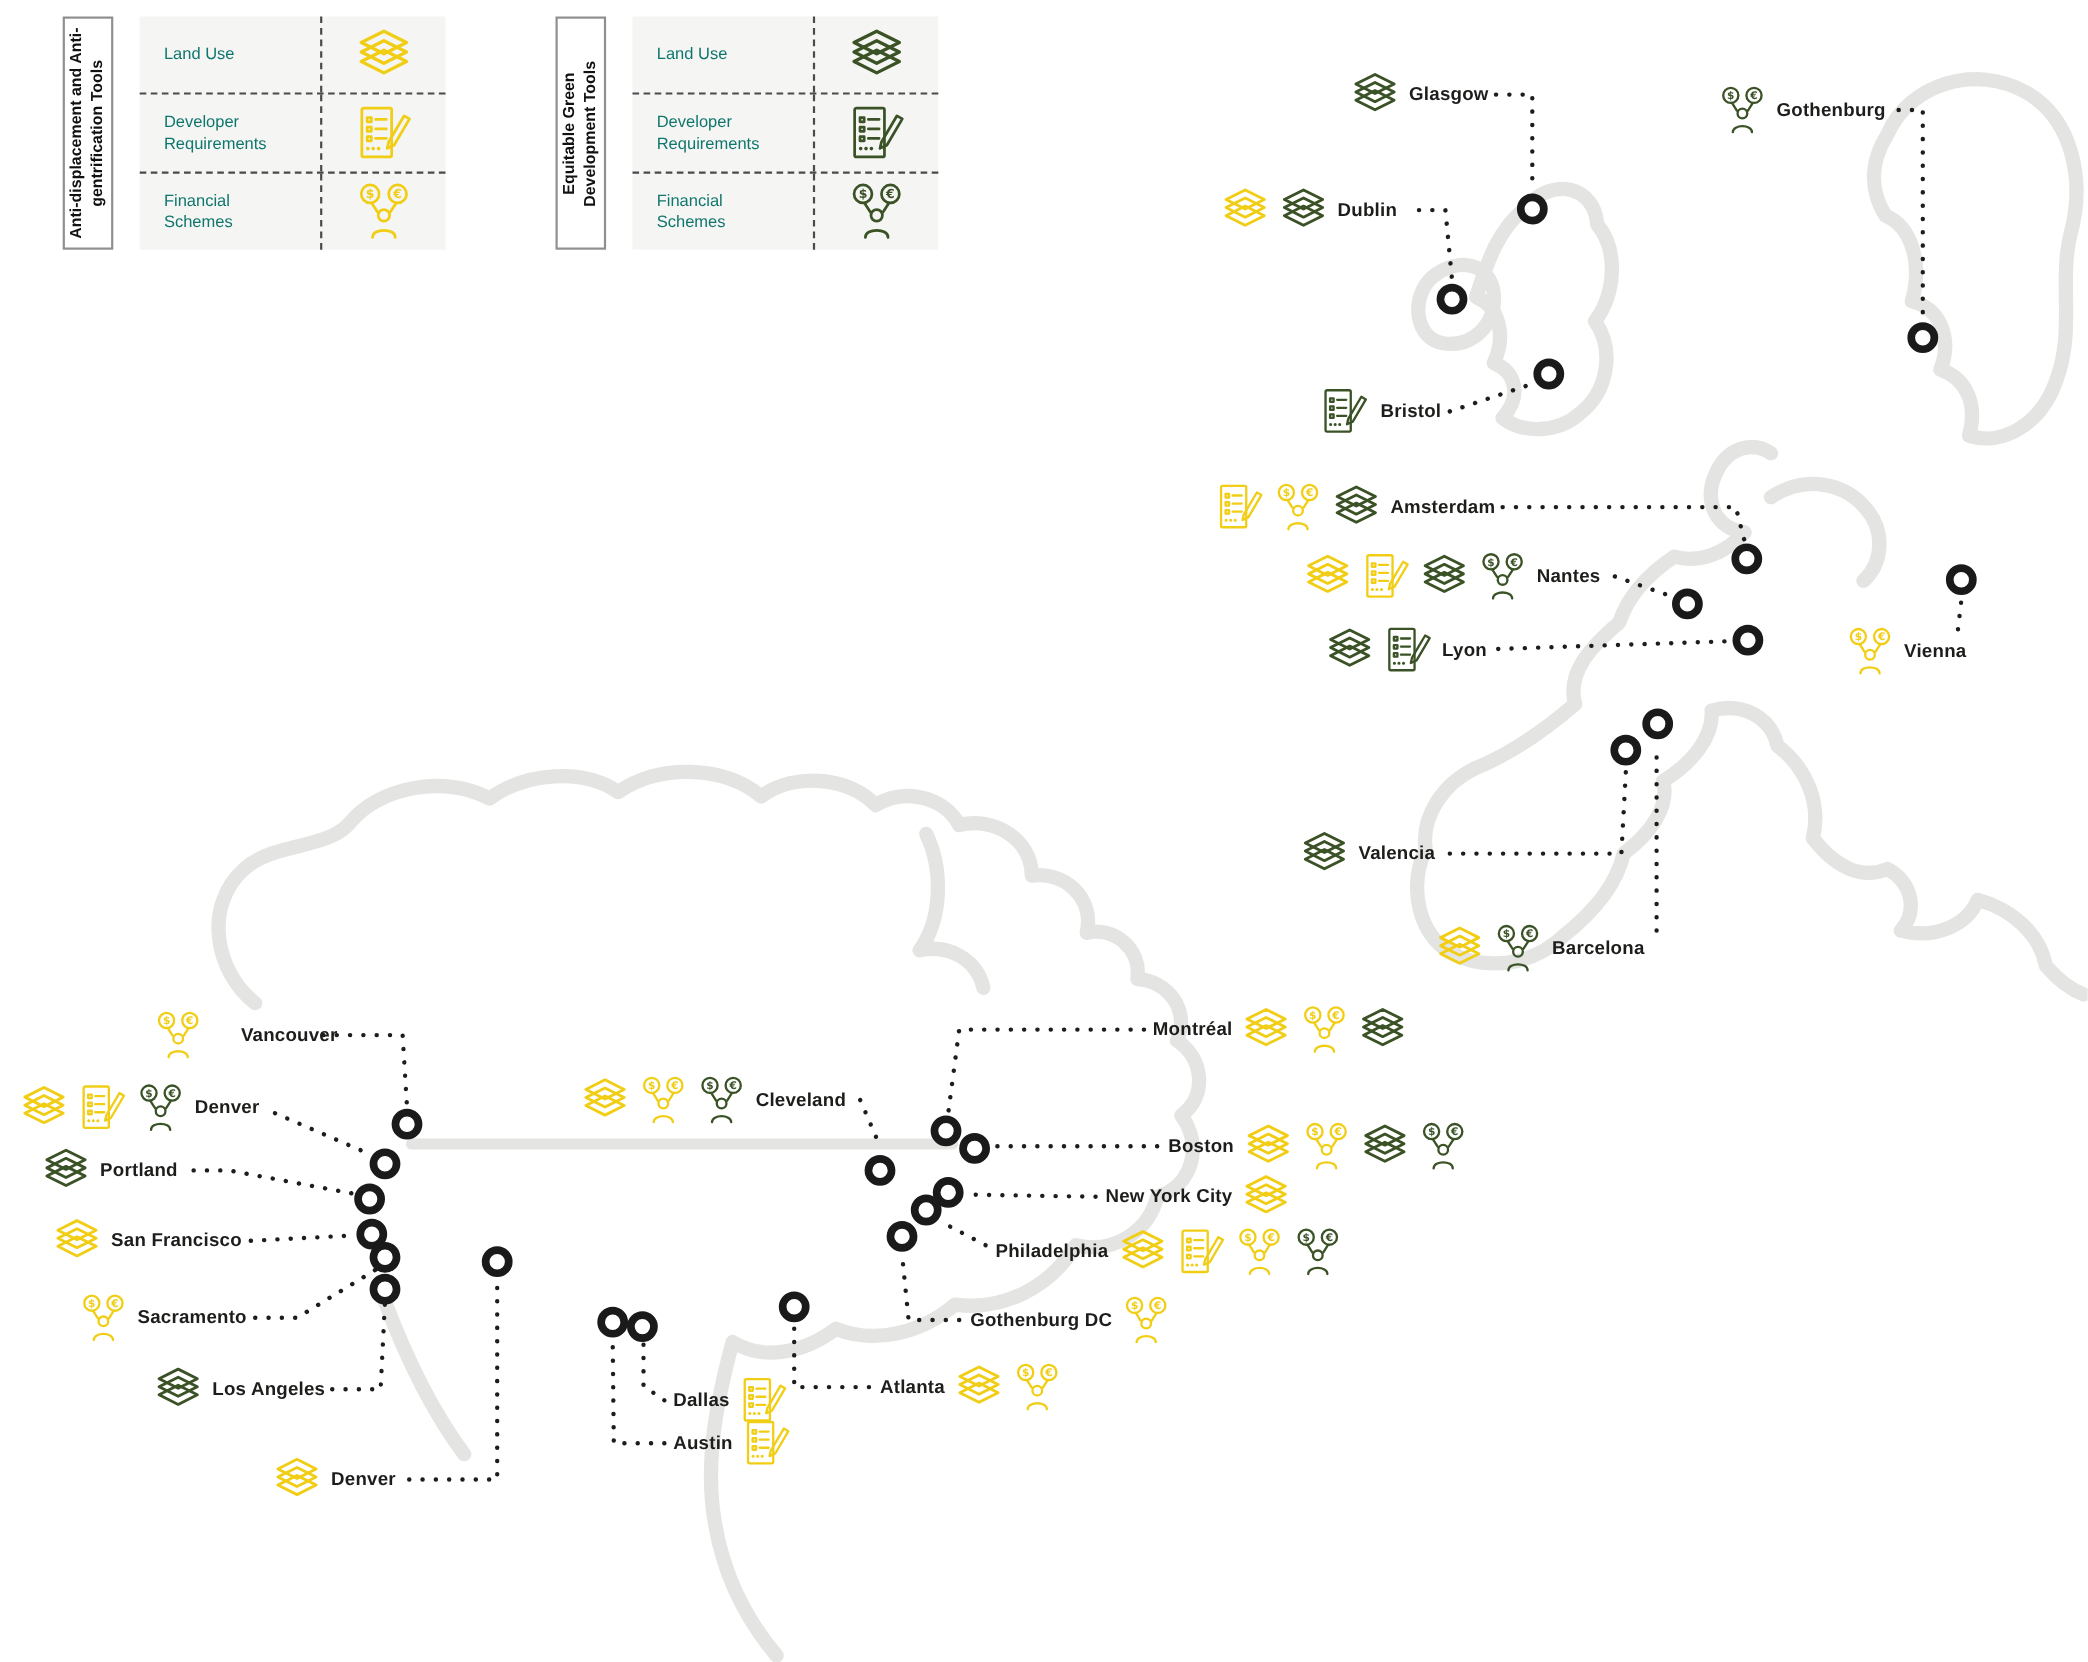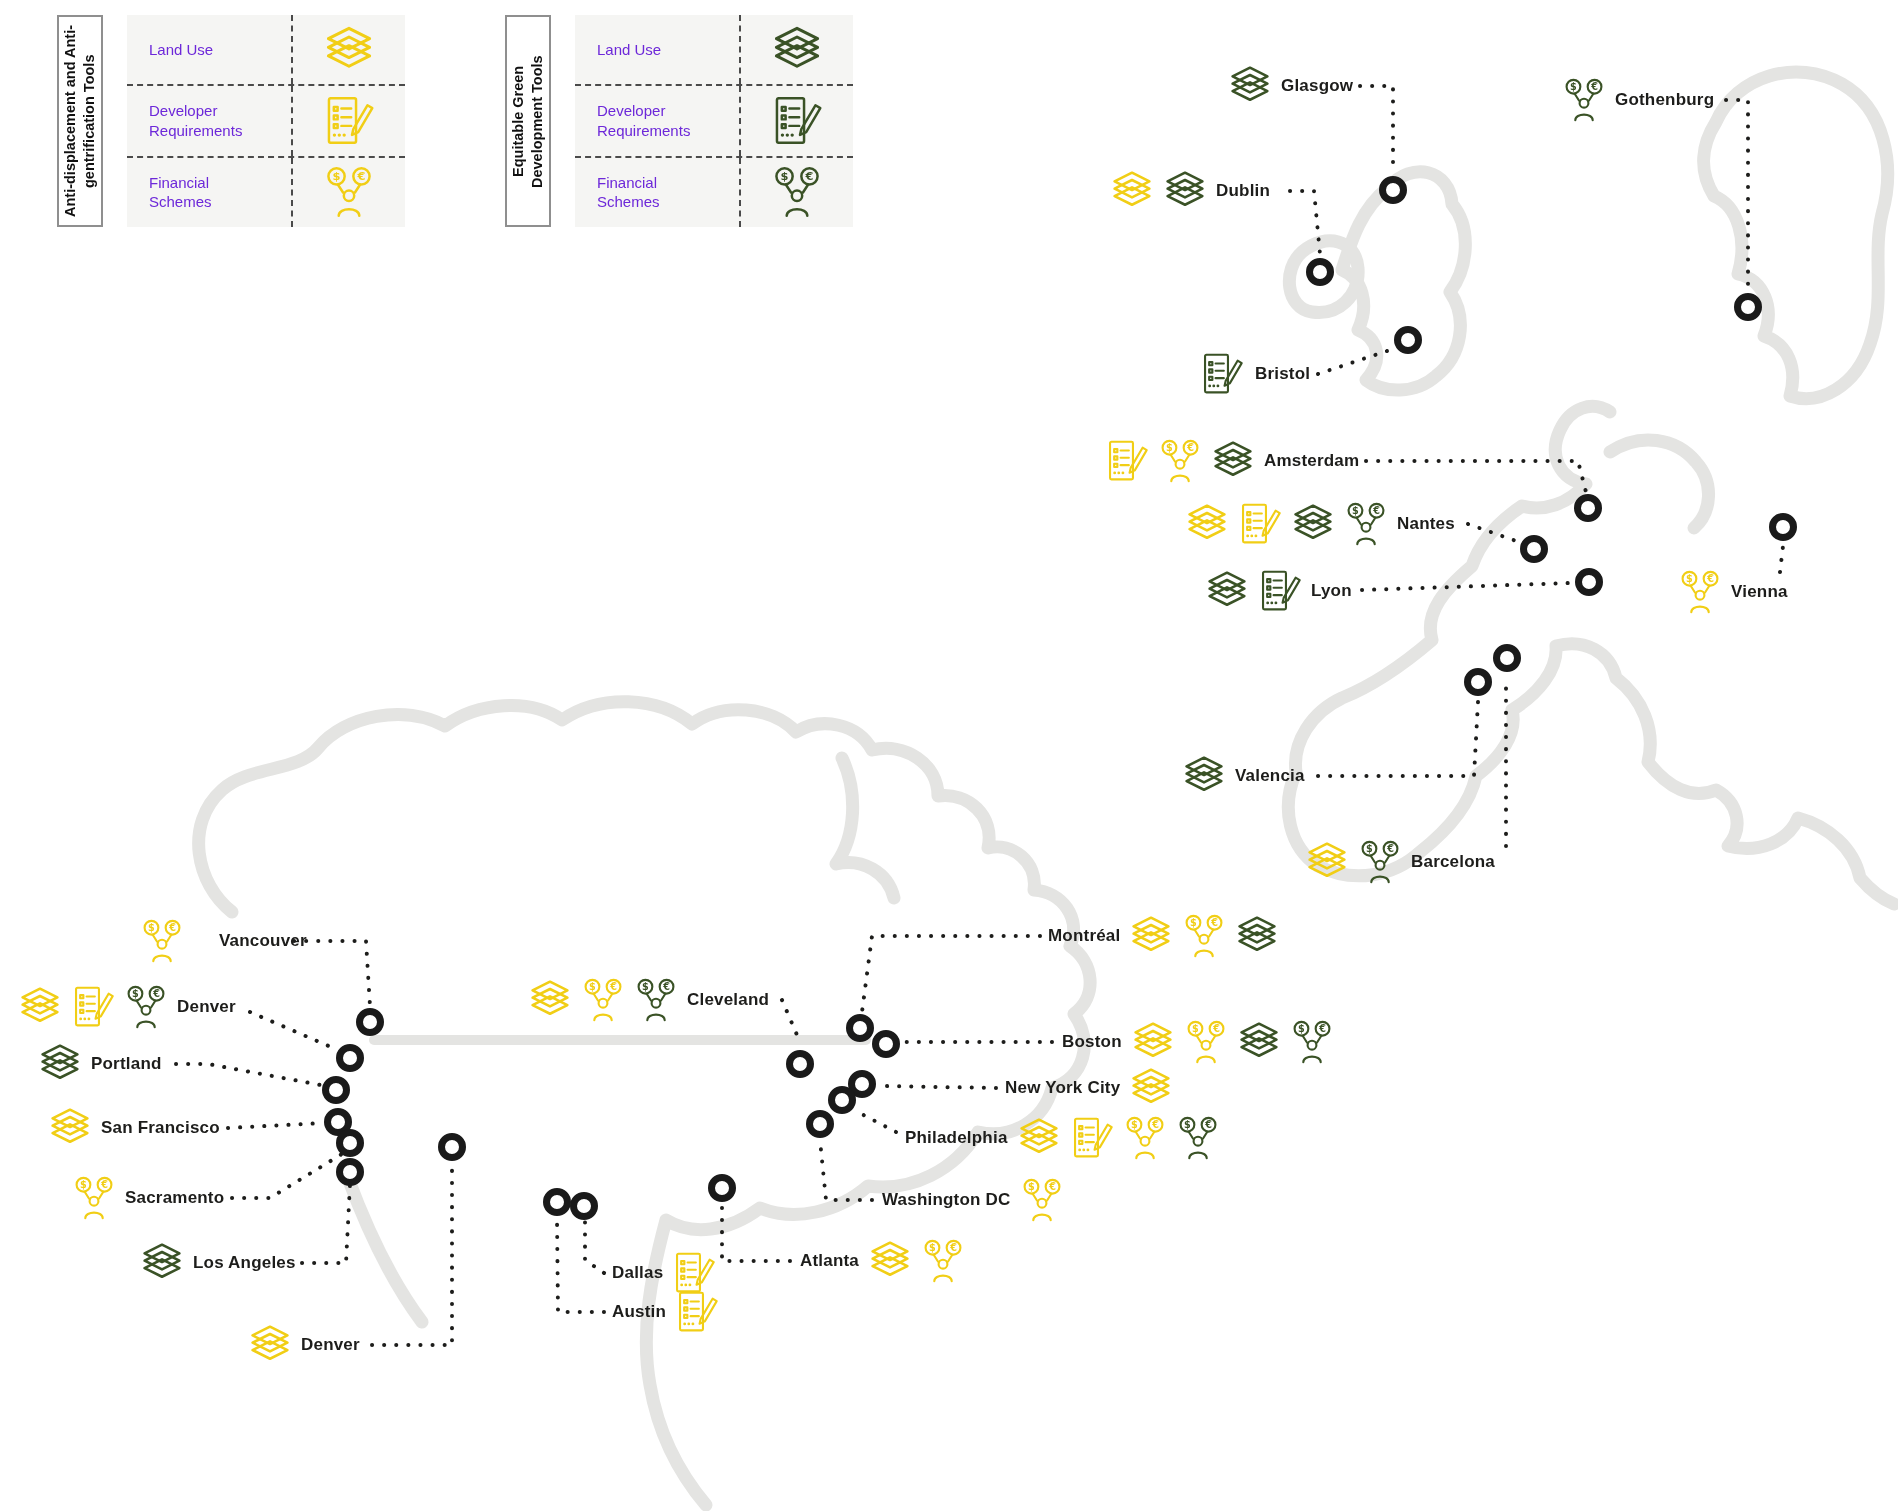--- a/index.html
+++ b/index.html
@@ -18,21 +18,21 @@
   .tool-icon.egd{color:var(--egd,#3A5226)}
   .legend{position:absolute;display:flex;height:212px}
   .legend-title-box{width:46px;border:2.5px solid #8F8F8F;background:#fff;display:flex;
                     align-items:center;justify-content:center;box-sizing:border-box}
   .legend-title{writing-mode:vertical-rl;transform:rotate(180deg);font-weight:bold;font-size:14.5px;
                 line-height:1.3;text-align:center;color:#111;max-height:205px}
   .legend-rows{width:278px;margin-left:24px;background:#F5F5F3;display:flex;flex-direction:column}
   .legend-row{flex:1;display:flex;align-items:stretch}
   .legend-row + .legend-row{border-top:2px dashed #4A4A4A}
   .legend-label{flex:1;display:flex;align-items:center;padding:0 28px 0 22px;
-                font-size:15px;color:#6d28d9;line-height:1.3}
+                font-size:15px;color:#0f766e;line-height:1.3}
   .legend-icon{width:112px;border-left:2px dashed #4A4A4A;display:flex;align-items:center;justify-content:center}
   .legend-icon svg{width:52px;height:52px;display:block}
   #icon-defs{position:absolute;width:0;height:0;overflow:hidden}
 </style>
 </head>
 <body>
 
 <svg id="icon-defs" aria-hidden="true">
   <defs>
     <symbol id="sym-land-use" viewBox="0 0 48 48">
@@ -474,21 +474,21 @@
             <use href="#sym-financial-schemes"></use>
           </svg>
         </span>
         <span class="tool-icon egd">
           <svg viewBox="0 0 48 48">
             <use href="#sym-financial-schemes"></use>
           </svg>
         </span>
       </div>
       <div class="city" style="left: 882px; top: 1200px;">
-        <span class="city-name">Washington DC</span>
+        <span class="city-name">Gothenburg DC</span>
         <span class="tool-icon adg">
           <svg viewBox="0 0 48 48">
             <use href="#sym-financial-schemes"></use>
           </svg>
         </span>
       </div>
       <div class="city" style="left: 800px; top: 1261px;">
         <span class="city-name">Atlanta</span>
         <span class="tool-icon adg">
           <svg viewBox="0 0 48 48">

